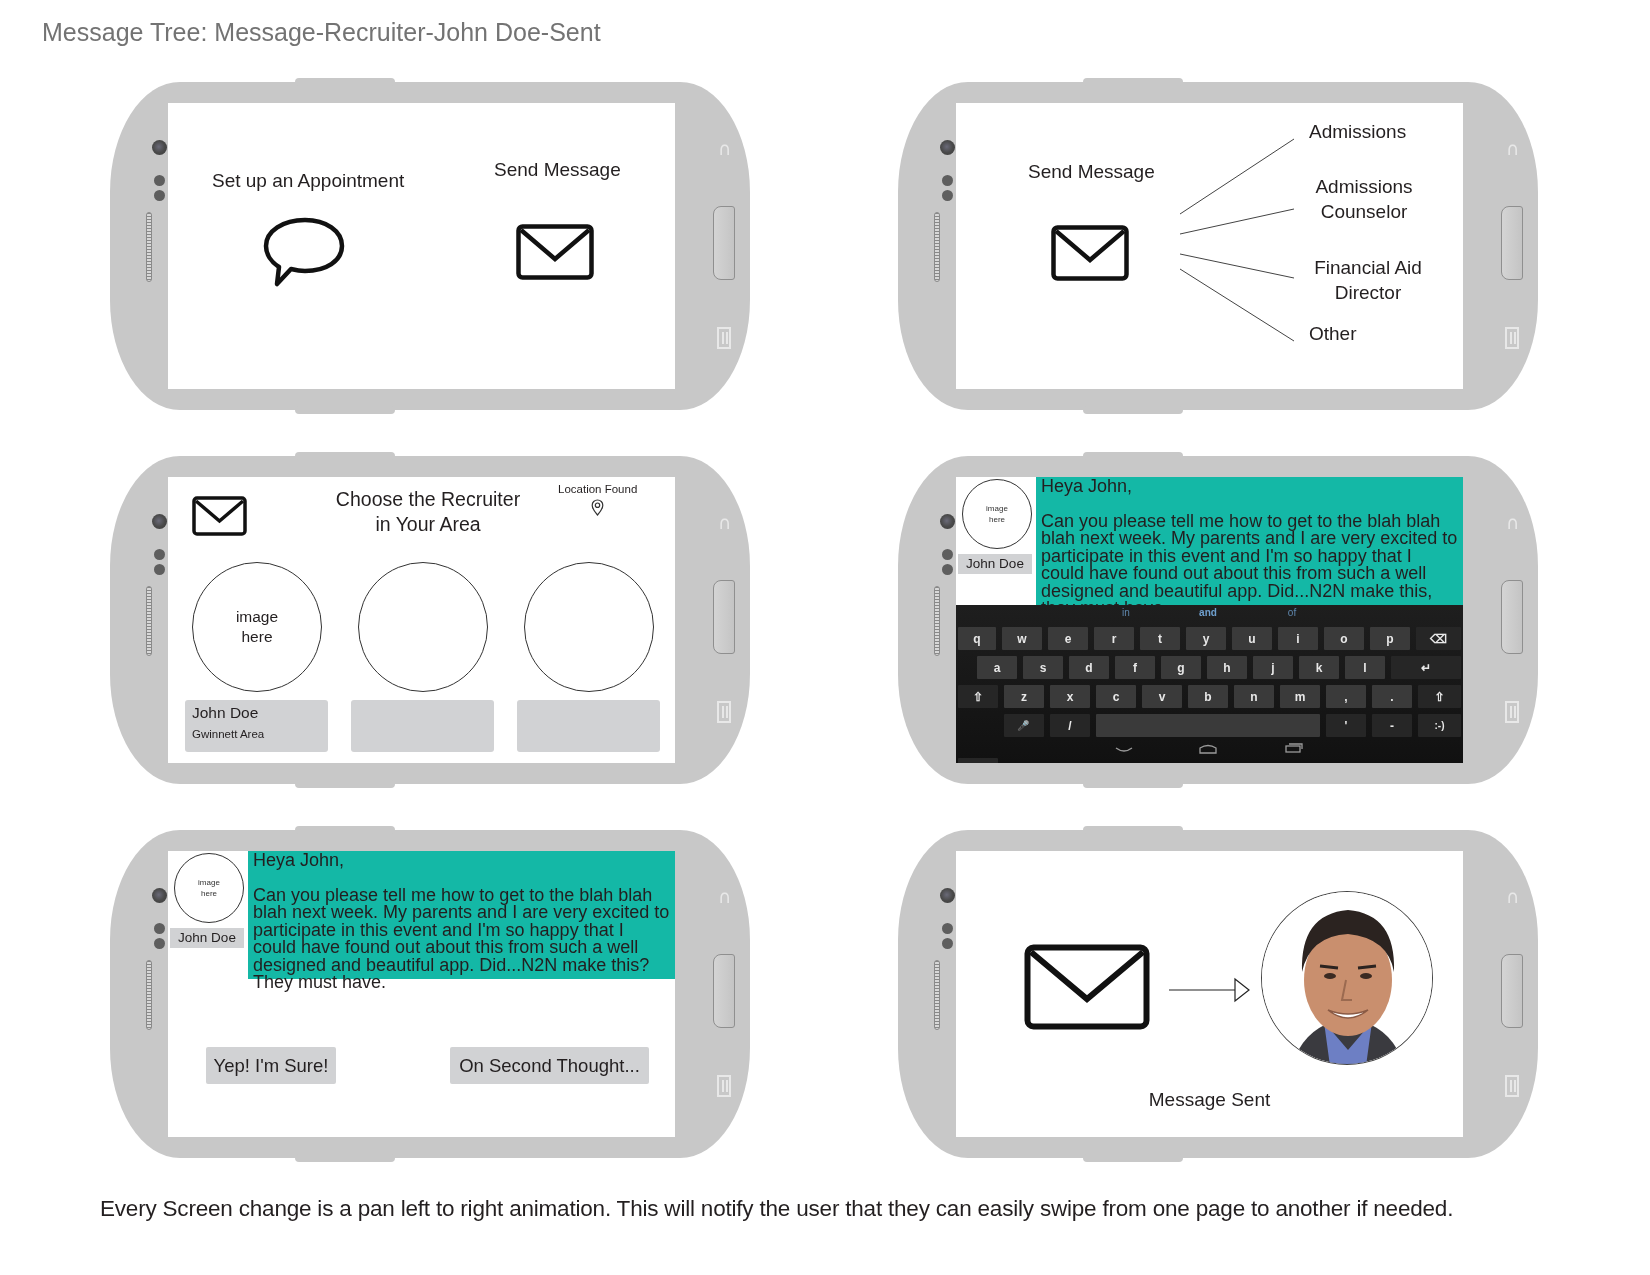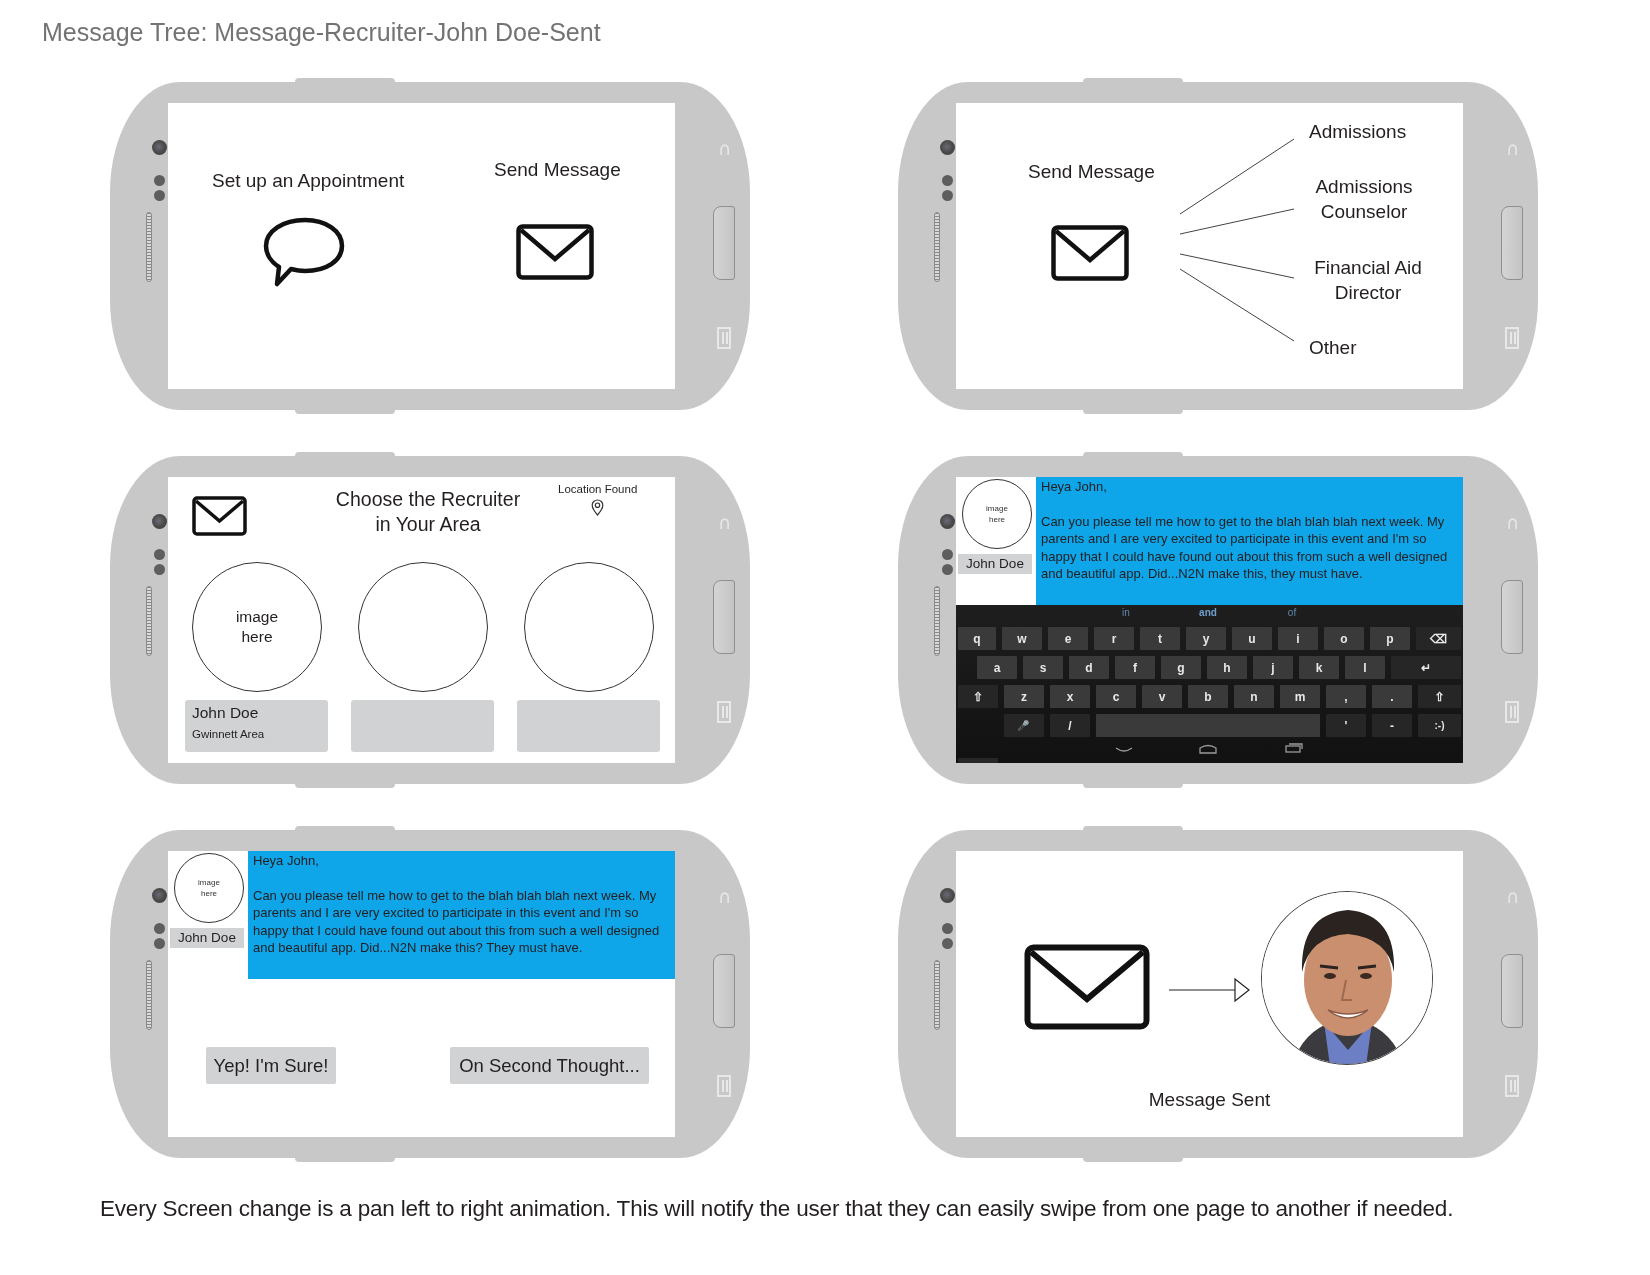--- a/index.html
+++ b/index.html
@@ -43,21 +43,21 @@
   .rc-title { position: absolute; left: 140px; top: 10px; width: 240px; text-align: center; font-size: 19.5px; font-family: "Liberation Sans", sans-serif; line-height: 25px; }
   .loc { position: absolute; left: 390px; top: 6px; font-size: 11.5px; font-family: "Liberation Sans", sans-serif; display: flex; align-items: center; gap: 4px; flex-direction: column; }
   .circle { position: absolute; width: 130px; height: 130px; border: 1px solid #333; border-radius: 50%; display: flex; align-items: center; justify-content: center; text-align: center; font-size: 15.5px; font-family: "Liberation Sans", sans-serif; line-height: 20px; }
   .card { position: absolute; width: 143px; height: 52px; background: #d1d2d4; border-radius: 3px; padding: 4px 7px; }
   .card .nm { font-size: 15.5px; font-family: "Liberation Sans", sans-serif; display: block; }
   .card .ar { font-size: 11.5px; font-family: "Liberation Sans", sans-serif; display: block; margin-top: 6px; }
 
   
   .msg-avatar { position: absolute; left: 6px; top: 2px; width: 70px; height: 70px; border: 1px solid #333; border-radius: 50%; display: flex; align-items: center; justify-content: center; text-align: center; font-size: 8px; font-family: "Liberation Sans", sans-serif; line-height: 11px; color: #333; }
   .msg-name { position: absolute; left: 2px; top: 77px; width: 74px; height: 20px; background: #d1d2d4; font-size: 13.5px; font-family: "Liberation Sans", sans-serif; text-align: center; line-height: 20px; }
-  .msg-body { position: absolute; left: 80px; top: 0; width: 427px; height: 128px; background: #0ea5e9; padding: 1px 5px; font-size: 13px; font-family: "Liberation Sans", sans-serif; line-height: 17.5px; color: #231f20; }
+  .msg-body { position: absolute; left: 80px; top: 0; width: 427px; height: 128px; background: #14b8a6; padding: 1px 5px; font-size: 18px; font-family: "Liberation Sans", sans-serif; line-height: 17.5px; color: #231f20; }
   .msg-body .greet { display: block; margin-bottom: 17px; }
 
   .keyboard { position: absolute; left: 0; top: 128px; width: 507px; height: 158px; background: linear-gradient(#1e1e1e, #111); }
   .kb-sugg { position: absolute; top: 2px; height: 16px; font-size: 10px; font-family: "Liberation Sans", sans-serif; color: #5f87ad; text-align: center; width: 40px; }
   .kb-sugg.mid { color: #6fa0cf; font-weight: bold; }
   .key { position: absolute; height: 23px; background: #3a3a3a; color: #e8e8e8; font-size: 12px; font-family: "Liberation Sans", sans-serif; font-weight: bold; display: flex; align-items: center; justify-content: center; border-radius: 1px; }
   .key.dark { background: #262626; }
 
   
   .confirm-q { position: absolute; left: 0; top: 147px; width: 507px; text-align: center; font-size: 18.5px; font-family: "Liberation Sans", sans-serif; }
@@ -120,21 +120,21 @@
     </svg>
     <div class="tree-label" style="left:353px; top:16px;">Admissions</div>
     <div class="tree-label" style="left:353px; top:71px; width:110px;">
       <span style="display:block;">Admissions</span>
       <span style="display:block;">Counselor</span>
     </div>
     <div class="tree-label" style="left:353px; top:152px; width:118px;">
       <span style="display:block;">Financial Aid</span>
       <span style="display:block;">Director</span>
     </div>
-    <div class="tree-label" style="left:353px; top:232px;">Other</div>
+    <div class="tree-label" style="left:353px; top:218px;">Other</div>
   </div>
 </div>
 
 <div class="phone" style="left:110px; top:456px;">
   <div class="cam"></div>
   <div class="dot d1"></div>
   <div class="dot d2"></div>
   <div class="speaker"></div>
   <div class="rbtn-back">∩</div>
   <div class="rbtn-home"></div>

